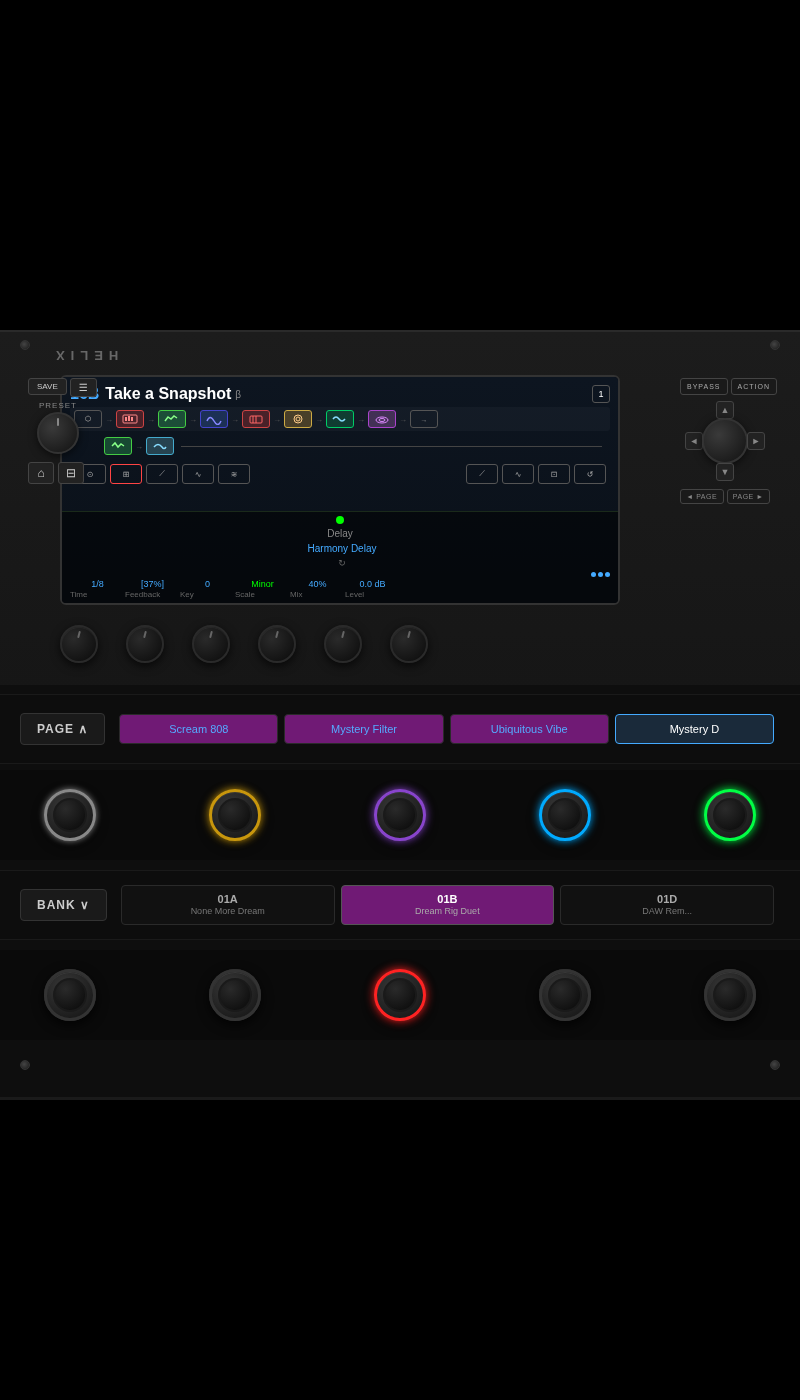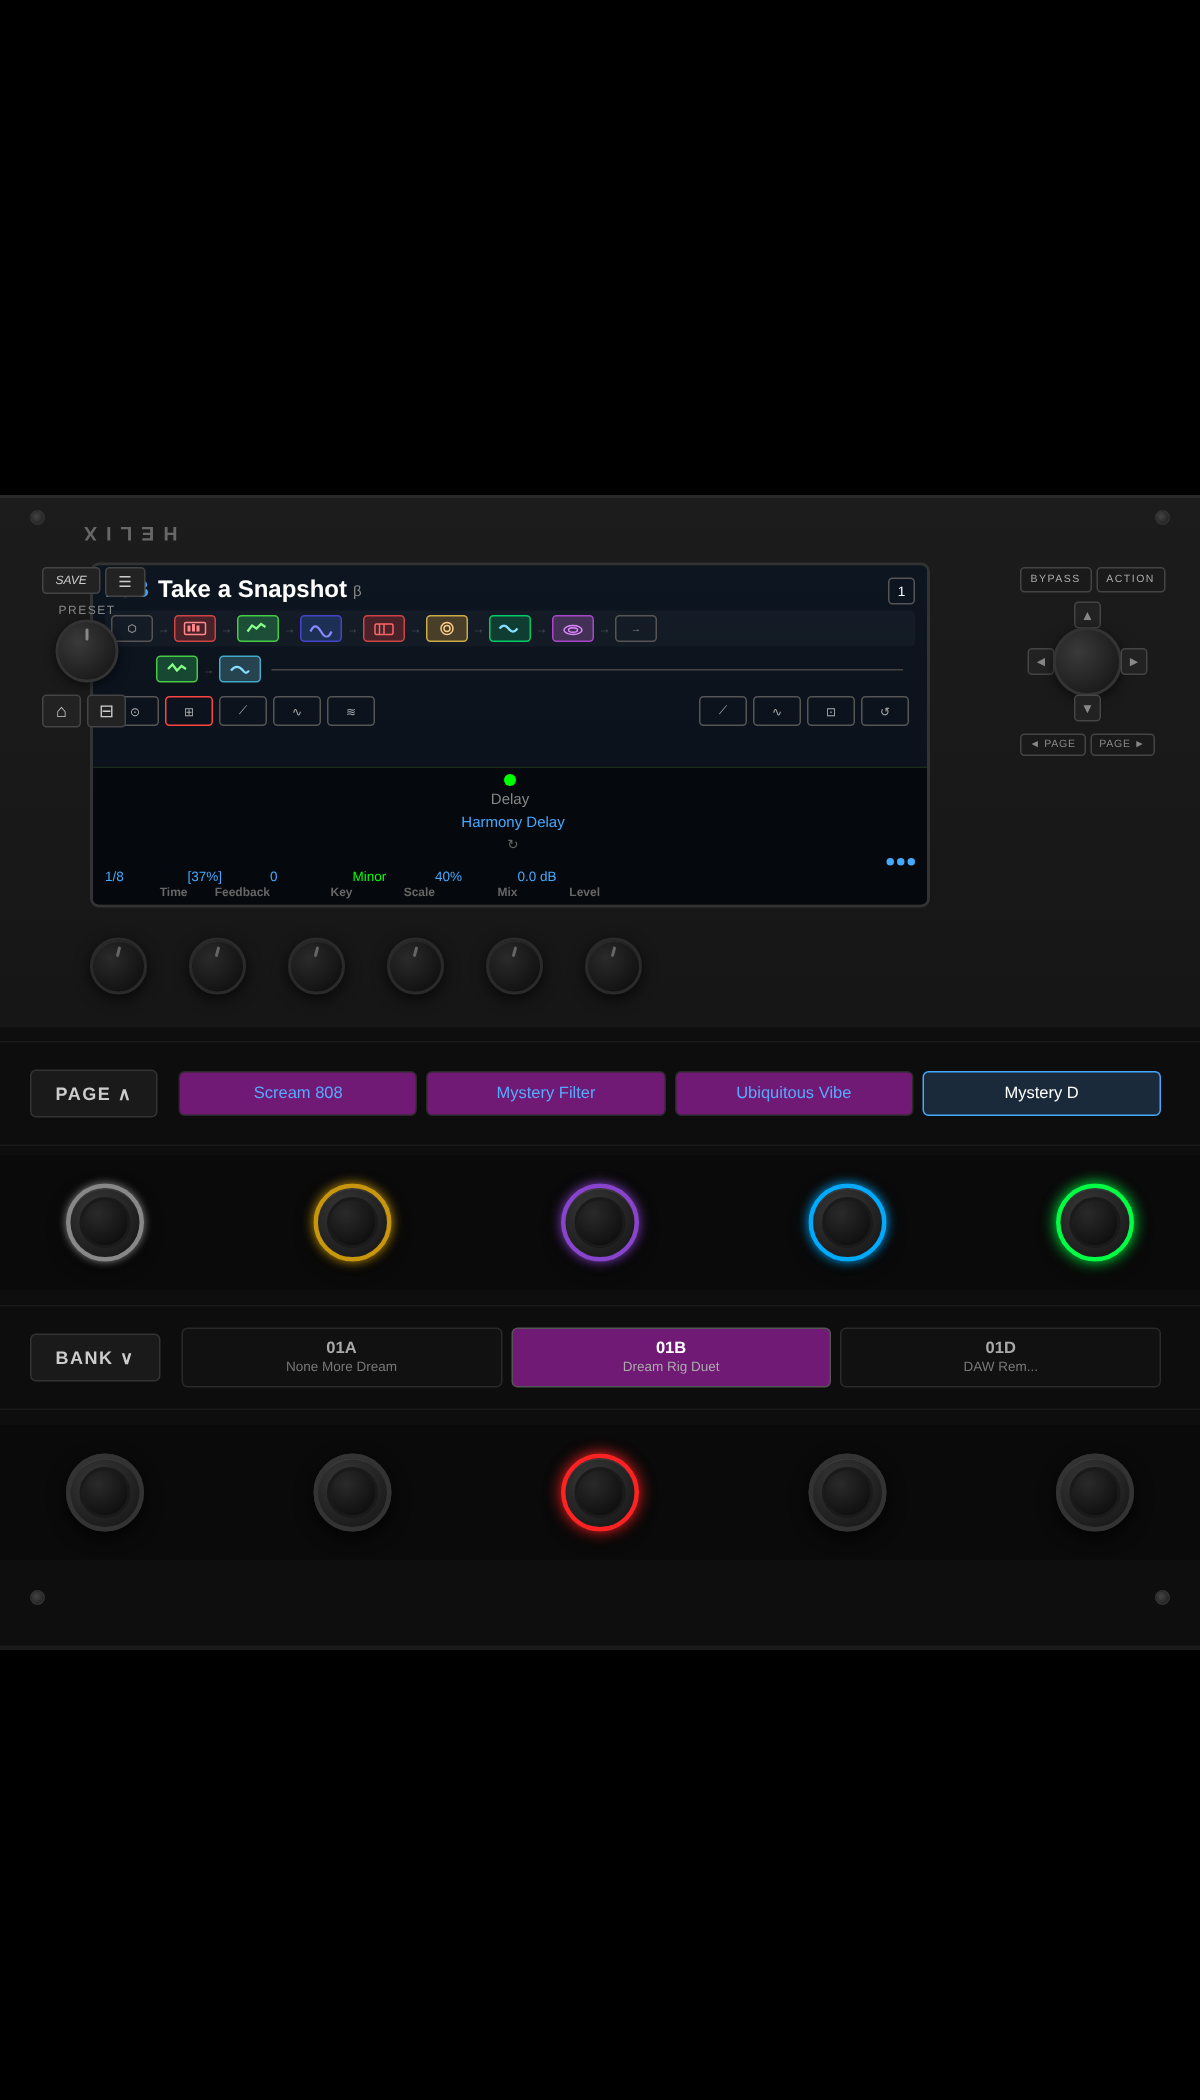--- a/index.html
+++ b/index.html
@@ -195,59 +195,57 @@
     .param-values-row {
       display: flex;
       gap: 0;
       margin-bottom: 1px;
     }
 
     .param-val {
       color: #4af;
       font-size: 9px;
       min-width: 55px;
-      text-align: left;
+      text-align: center;
     }
 
     .param-val.highlight {
       color: #0f0;
     }
 
     .param-names-row {
       display: flex;
       gap: 0;
     }
 
     .param-name {
       color: #666;
       font-size: 8px;
       min-width: 55px;
-      text-align: right;
-      font-weight: bold;
+      text-align: left;
     }
 
     
     .left-controls {
       position: absolute;
       top: 378px;
       left: 28px;
       width: 60px;
     }
 
     .save-btn {
       background: #222;
       border: 1px solid #444;
       color: #ccc;
       font-size: 8px;
       padding: 3px 8px;
       border-radius: 3px;
       text-align: center;
       margin-bottom: 2px;
       cursor: pointer;
-      font-style: italic;
     }
 
     .menu-btn {
       background: #222;
       border: 1px solid #444;
       color: #ccc;
       font-size: 10px;
       padding: 3px 8px;
       border-radius: 3px;
       text-align: center;

